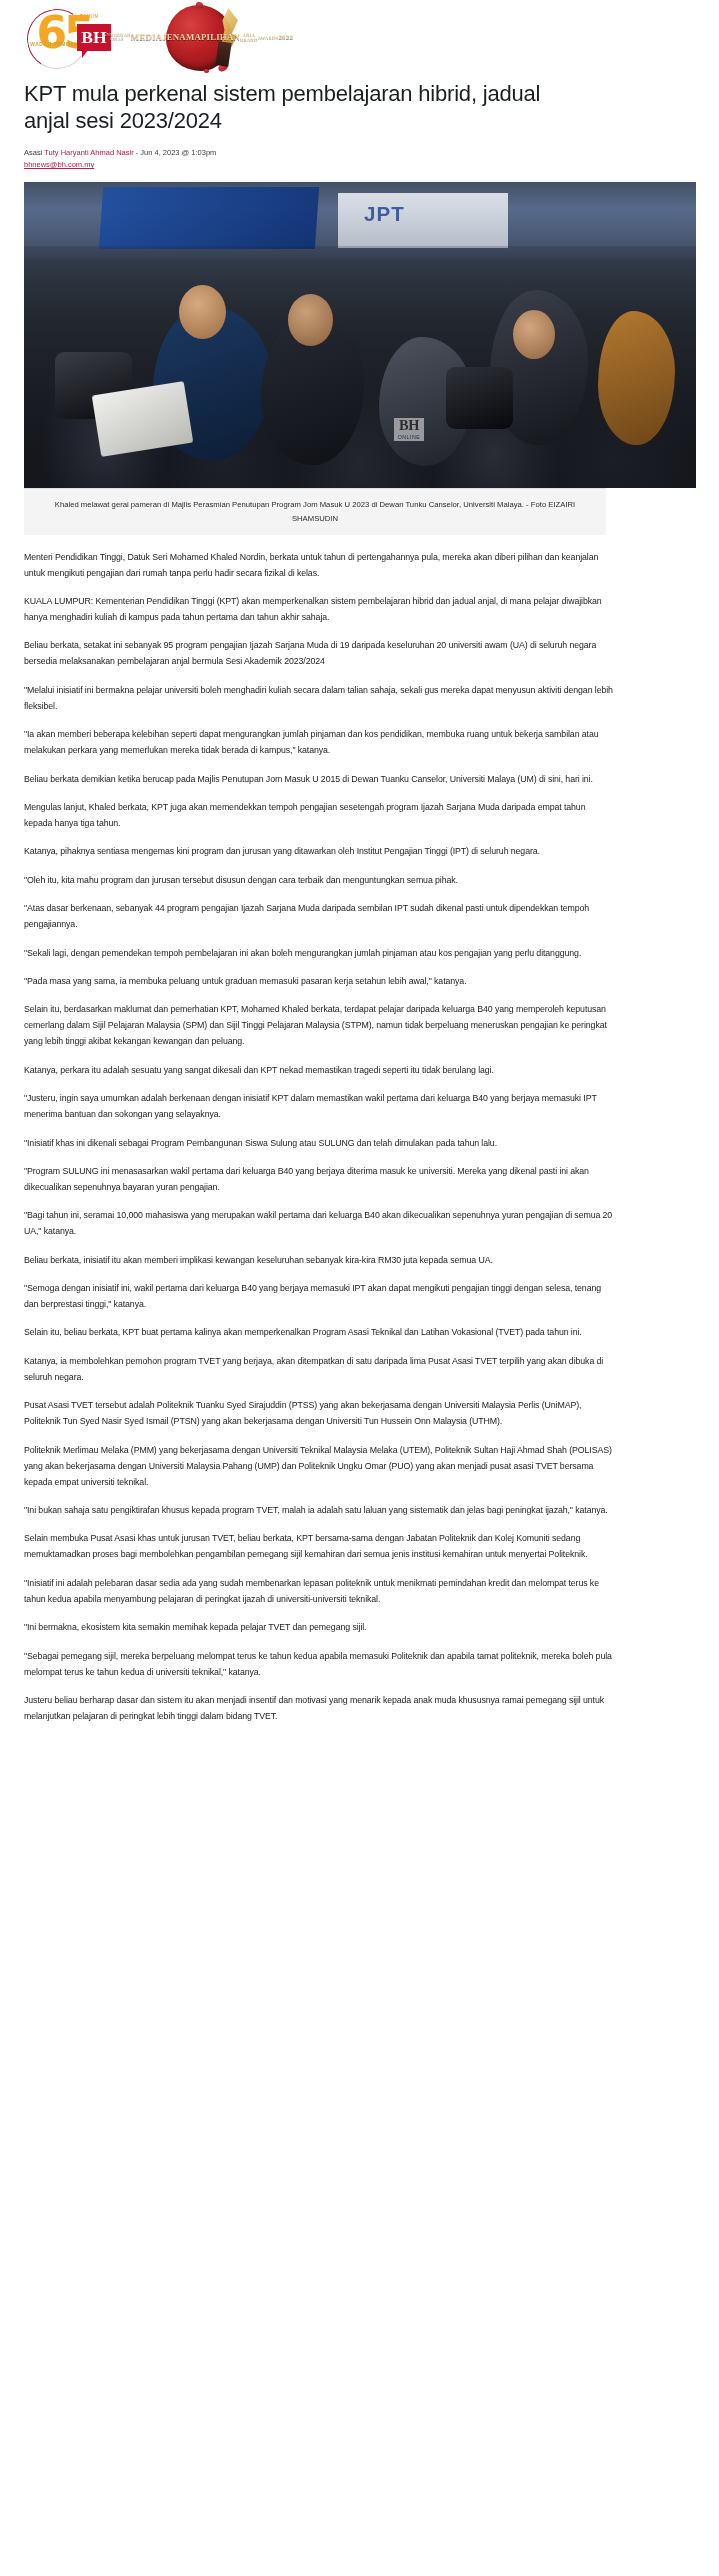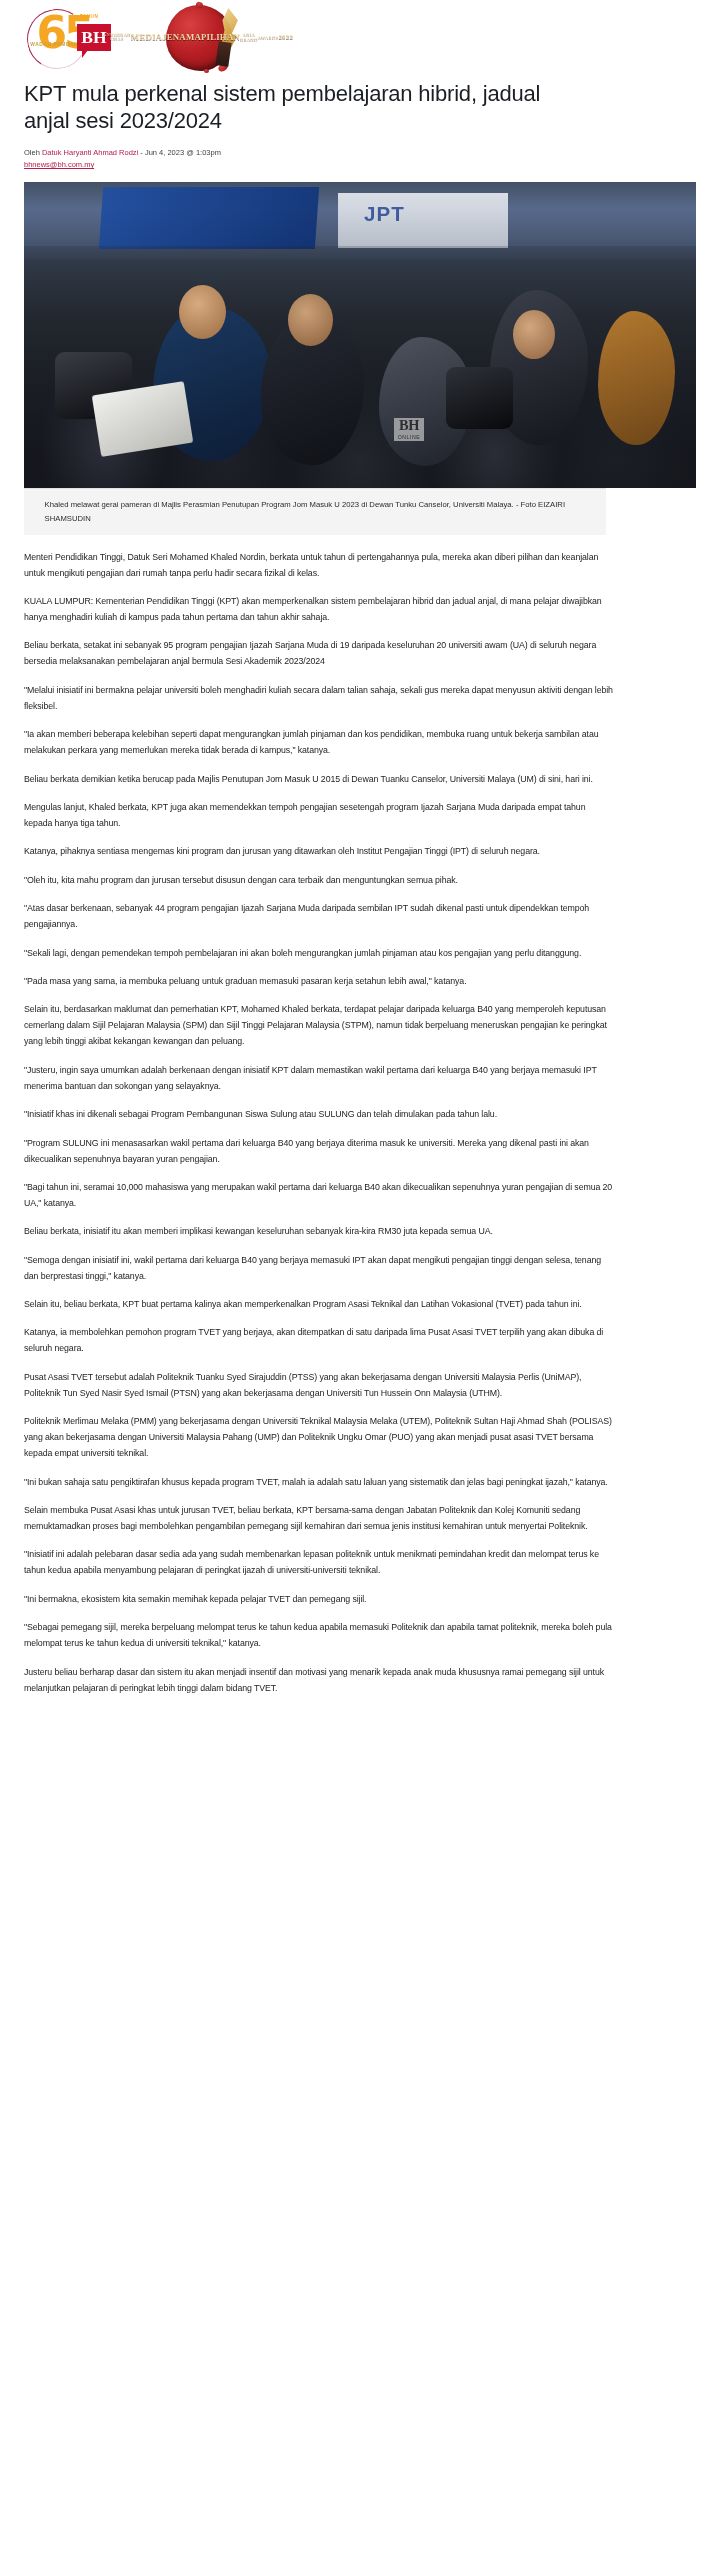--- a/index.html
+++ b/index.html
@@ -201,21 +201,21 @@
     font-size: 14.4px; line-height: 15.5px; letter-spacing: -0.5px;
   }
   .hero .wm .wm-on {
     background: #d9d9d9; color: #2a2a2a;
     font-size: 5.2px; letter-spacing: 0.5px; padding: 0.5px 0 1px;
   }
   .caption {
     background: #f4f4f4;
     border-top: 0.5px solid #e2e2e2;
     padding: 9.3px 20.6px 10.3px;
-    text-align: left;
+    text-align: center;
     font-size: 7.7px;
     line-height: 1.75;
     color: #2b2b2b;
     font-stretch: condensed;
   }
 
   
   .body-copy { padding: 0 24px 31px 24px; }
   .body-copy p {
     max-width: 592px;
@@ -260,22 +260,22 @@
     </div>
   </div>
 
 </header>
 
 <div class="article">
 
   <h1 class="headline">KPT mula perkenal sistem pembelajaran hibrid, jadual anjal sesi 2023/2024</h1>
 
   <div class="byline">
-    <span>Oleh</span>
-    <a class="author" href="#">Datuk Haryanti Ahmad Rodzi</a>
+    <span>Asasi</span>
+    <a class="author" href="#">Tuty Haryanti Ahmad Nasir</a>
     <span class="meta">- Jun 4, 2023 @ 1:03pm</span>
     <a class="email" href="#">bhnews@bh.com.my</a>
   </div>
 
   <figure class="figure">
     <div class="hero">
       <div class="ph-sky"></div>
       <div class="banner-top"></div>
       <div class="banner-blue"></div>
       <div class="banner-white"></div>
@@ -309,20 +309,21 @@
     <p>"Melalui inisiatif ini bermakna pelajar universiti boleh menghadiri kuliah secara dalam talian sahaja, sekali gus mereka dapat menyusun aktiviti dengan lebih fleksibel.</p>
     <p>"Ia akan memberi beberapa kelebihan seperti dapat mengurangkan jumlah pinjaman dan kos pendidikan, membuka ruang untuk bekerja sambilan atau melakukan perkara yang memerlukan mereka tidak berada di kampus," katanya.</p>
     <p>Beliau berkata demikian ketika berucap pada Majlis Penutupan Jom Masuk U 2015 di Dewan Tuanku Canselor, Universiti Malaya (UM) di sini, hari ini.</p>
     <p>Mengulas lanjut, Khaled berkata, KPT juga akan memendekkan tempoh pengajian sesetengah program Ijazah Sarjana Muda daripada empat tahun kepada hanya tiga tahun.</p>
     <p>Katanya, pihaknya sentiasa mengemas kini program dan jurusan yang ditawarkan oleh Institut Pengajian Tinggi (IPT) di seluruh negara.</p>
     <p>"Oleh itu, kita mahu program dan jurusan tersebut disusun dengan cara terbaik dan menguntungkan semua pihak.</p>
     <p>"Atas dasar berkenaan, sebanyak 44 program pengajian Ijazah Sarjana Muda daripada sembilan IPT sudah dikenal pasti untuk dipendekkan tempoh pengajiannya.</p>
     <p>"Sekali lagi, dengan pemendekan tempoh pembelajaran ini akan boleh mengurangkan jumlah pinjaman atau kos pengajian yang perlu ditanggung.</p>
     <p>"Pada masa yang sama, ia membuka peluang untuk graduan memasuki pasaran kerja setahun lebih awal," katanya.</p>
     <p>Selain itu, berdasarkan maklumat dan pemerhatian KPT, Mohamed Khaled berkata, terdapat pelajar daripada keluarga B40 yang memperoleh keputusan cemerlang dalam Sijil Pelajaran Malaysia (SPM) dan Sijil Tinggi Pelajaran Malaysia (STPM), namun tidak berpeluang meneruskan pengajian ke peringkat yang lebih tinggi akibat kekangan kewangan dan peluang.</p>
+    <p>Katanya, perkara itu adalah sesuatu yang sangat dikesali dan KPT nekad memastikan tragedi seperti itu tidak berulang lagi.</p>
     <p>"Justeru, ingin saya umumkan adalah berkenaan dengan inisiatif KPT dalam memastikan wakil pertama dari keluarga B40 yang berjaya memasuki IPT menerima bantuan dan sokongan yang selayaknya.</p>
     <p>"Inisiatif khas ini dikenali sebagai Program Pembangunan Siswa Sulung atau SULUNG dan telah dimulakan pada tahun lalu.</p>
     <p>"Program SULUNG ini menasasarkan wakil pertama dari keluarga B40 yang berjaya diterima masuk ke universiti. Mereka yang dikenal pasti ini akan dikecualikan sepenuhnya bayaran yuran pengajian.</p>
     <p>"Bagi tahun ini, seramai 10,000 mahasiswa yang merupakan wakil pertama dari keluarga B40 akan dikecualikan sepenuhnya yuran pengajian di semua 20 UA," katanya.</p>
     <p>Beliau berkata, inisiatif itu akan memberi implikasi kewangan keseluruhan sebanyak kira-kira RM30 juta kepada semua UA.</p>
     <p>"Semoga dengan inisiatif ini, wakil pertama dari keluarga B40 yang berjaya memasuki IPT akan dapat mengikuti pengajian tinggi dengan selesa, tenang dan berprestasi tinggi," katanya.</p>
     <p>Selain itu, beliau berkata, KPT buat pertama kalinya akan memperkenalkan Program Asasi Teknikal dan Latihan Vokasional (TVET) pada tahun ini.</p>
     <p>Katanya, ia membolehkan pemohon program TVET yang berjaya, akan ditempatkan di satu daripada lima Pusat Asasi TVET terpilih yang akan dibuka di seluruh negara.</p>
     <p>Pusat Asasi TVET tersebut adalah Politeknik Tuanku Syed Sirajuddin (PTSS) yang akan bekerjasama dengan Universiti Malaysia Perlis (UniMAP), Politeknik Tun Syed Nasir Syed Ismail (PTSN) yang akan bekerjasama dengan Universiti Tun Hussein Onn Malaysia (UTHM).</p>
     <p>Politeknik Merlimau Melaka (PMM) yang bekerjasama dengan Universiti Teknikal Malaysia Melaka (UTEM), Politeknik Sultan Haji Ahmad Shah (POLISAS) yang akan bekerjasama dengan Universiti Malaysia Pahang (UMP) dan Politeknik Ungku Omar (PUO) yang akan menjadi pusat asasi TVET bersama kepada empat universiti teknikal.</p>

